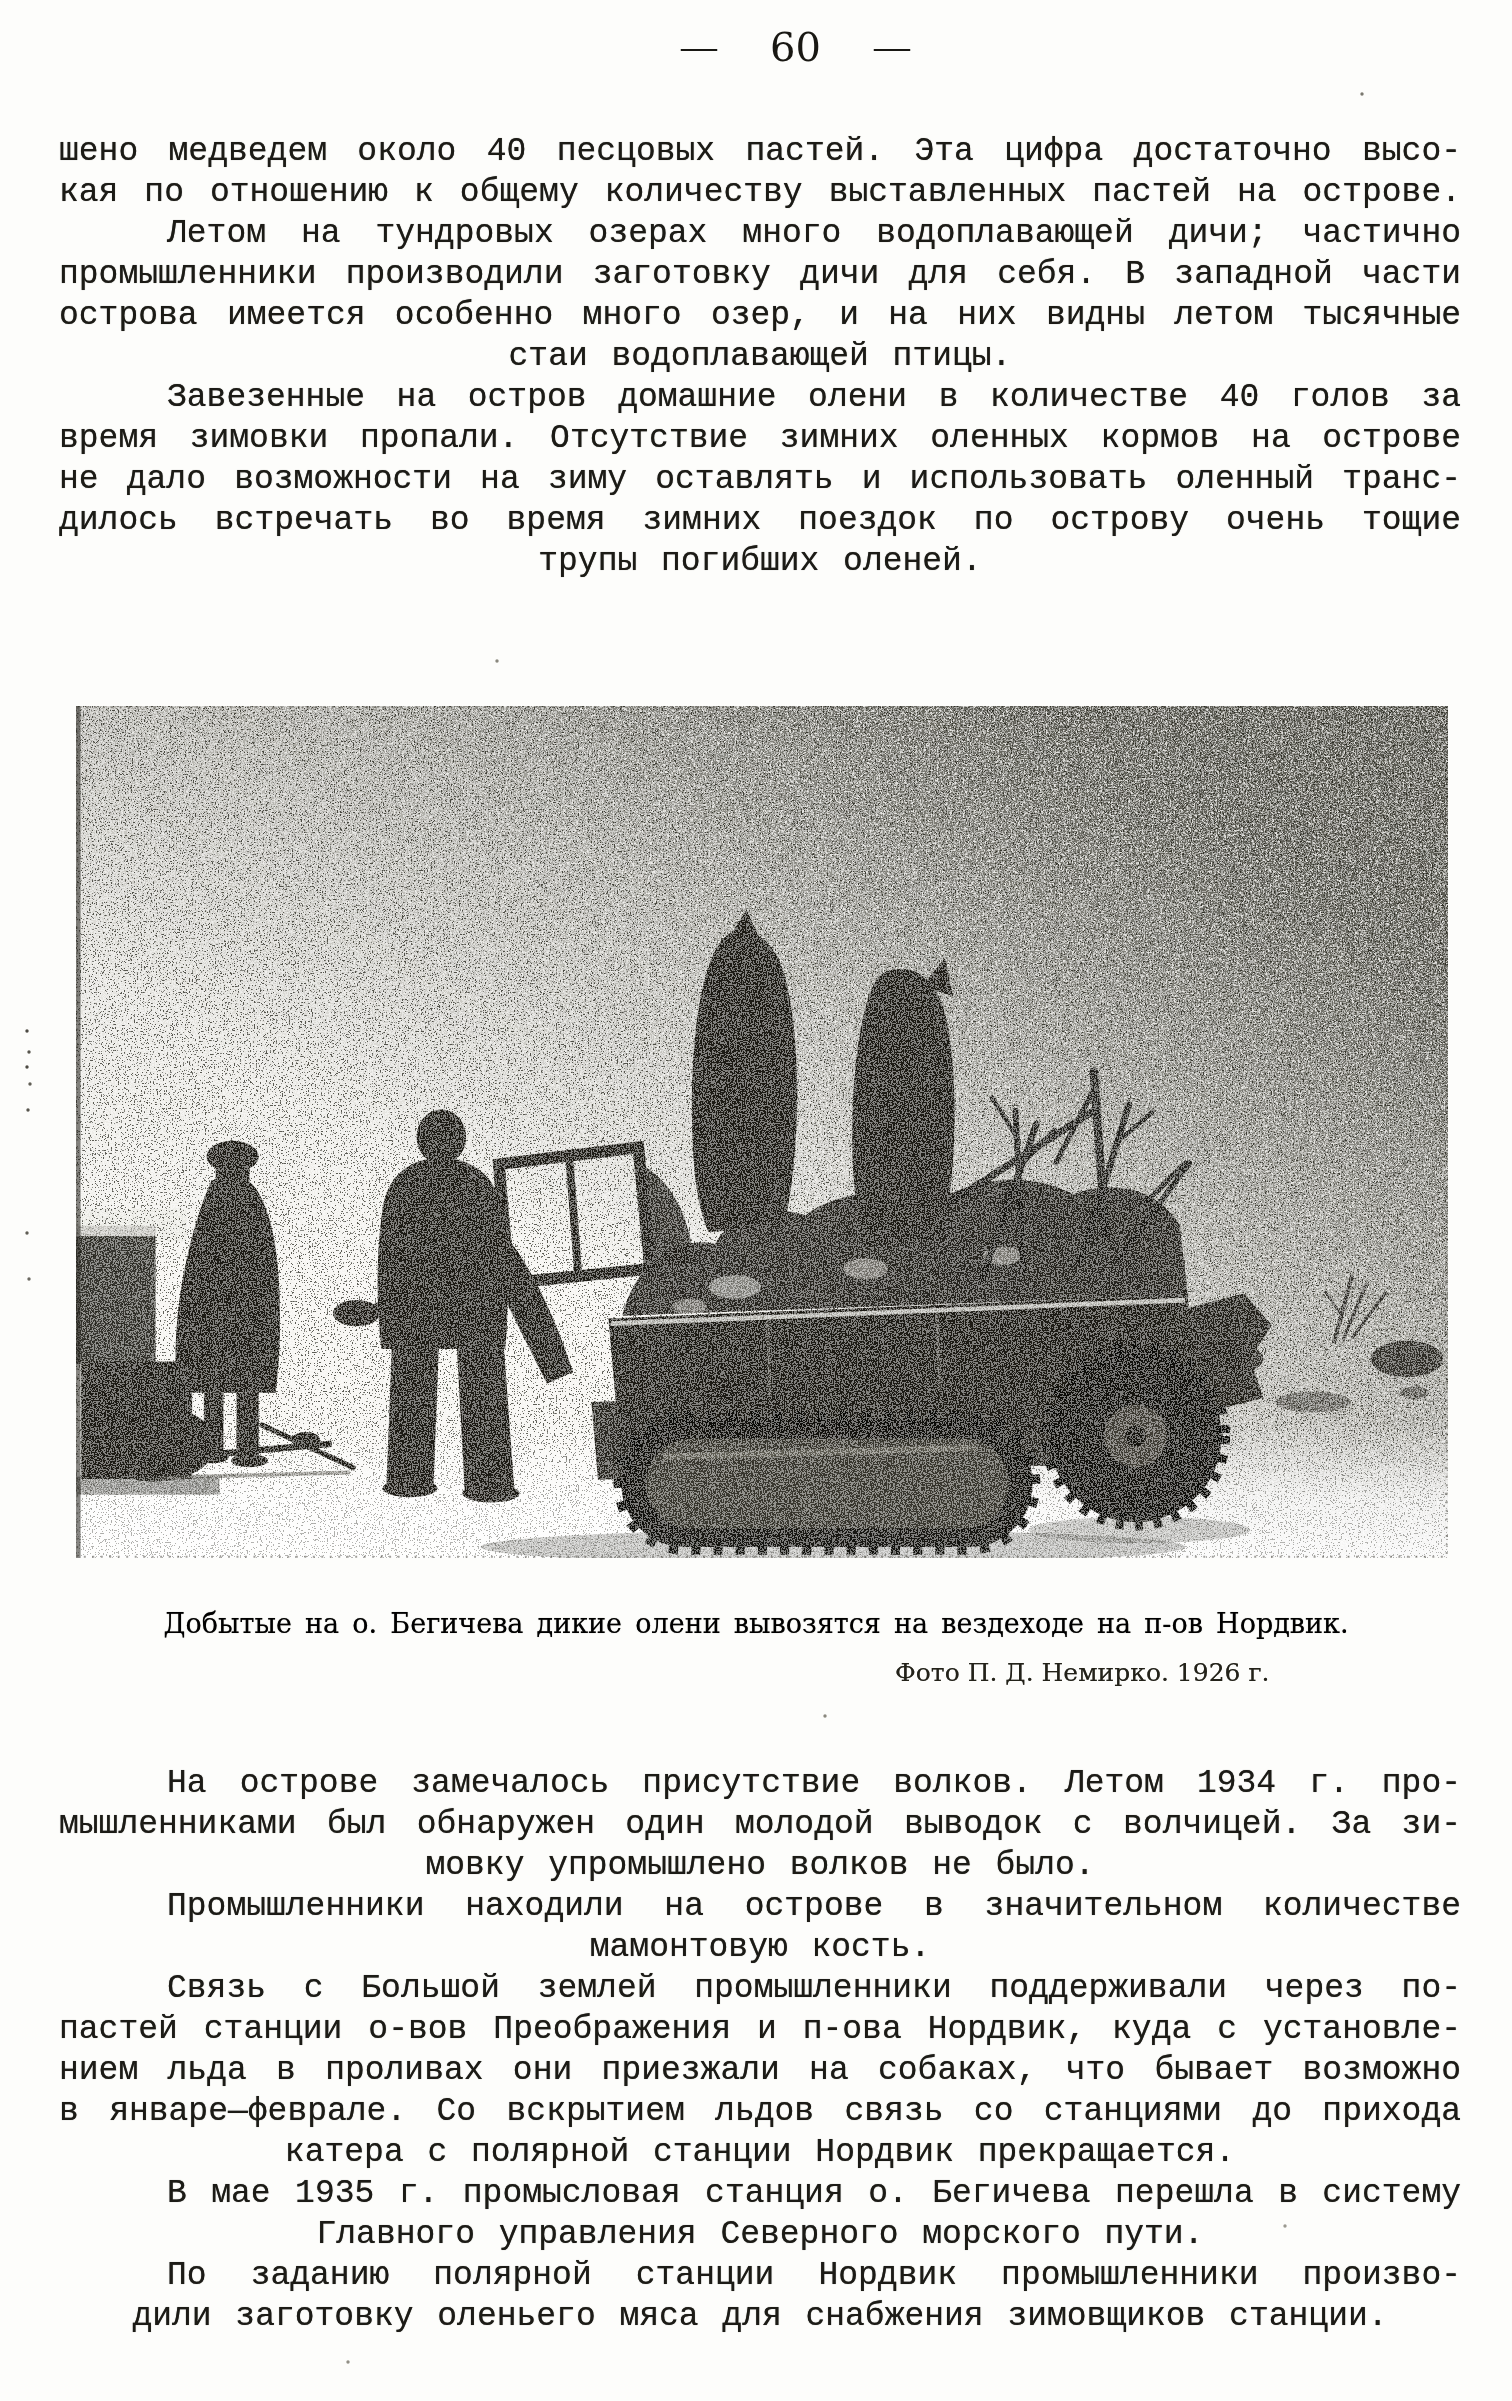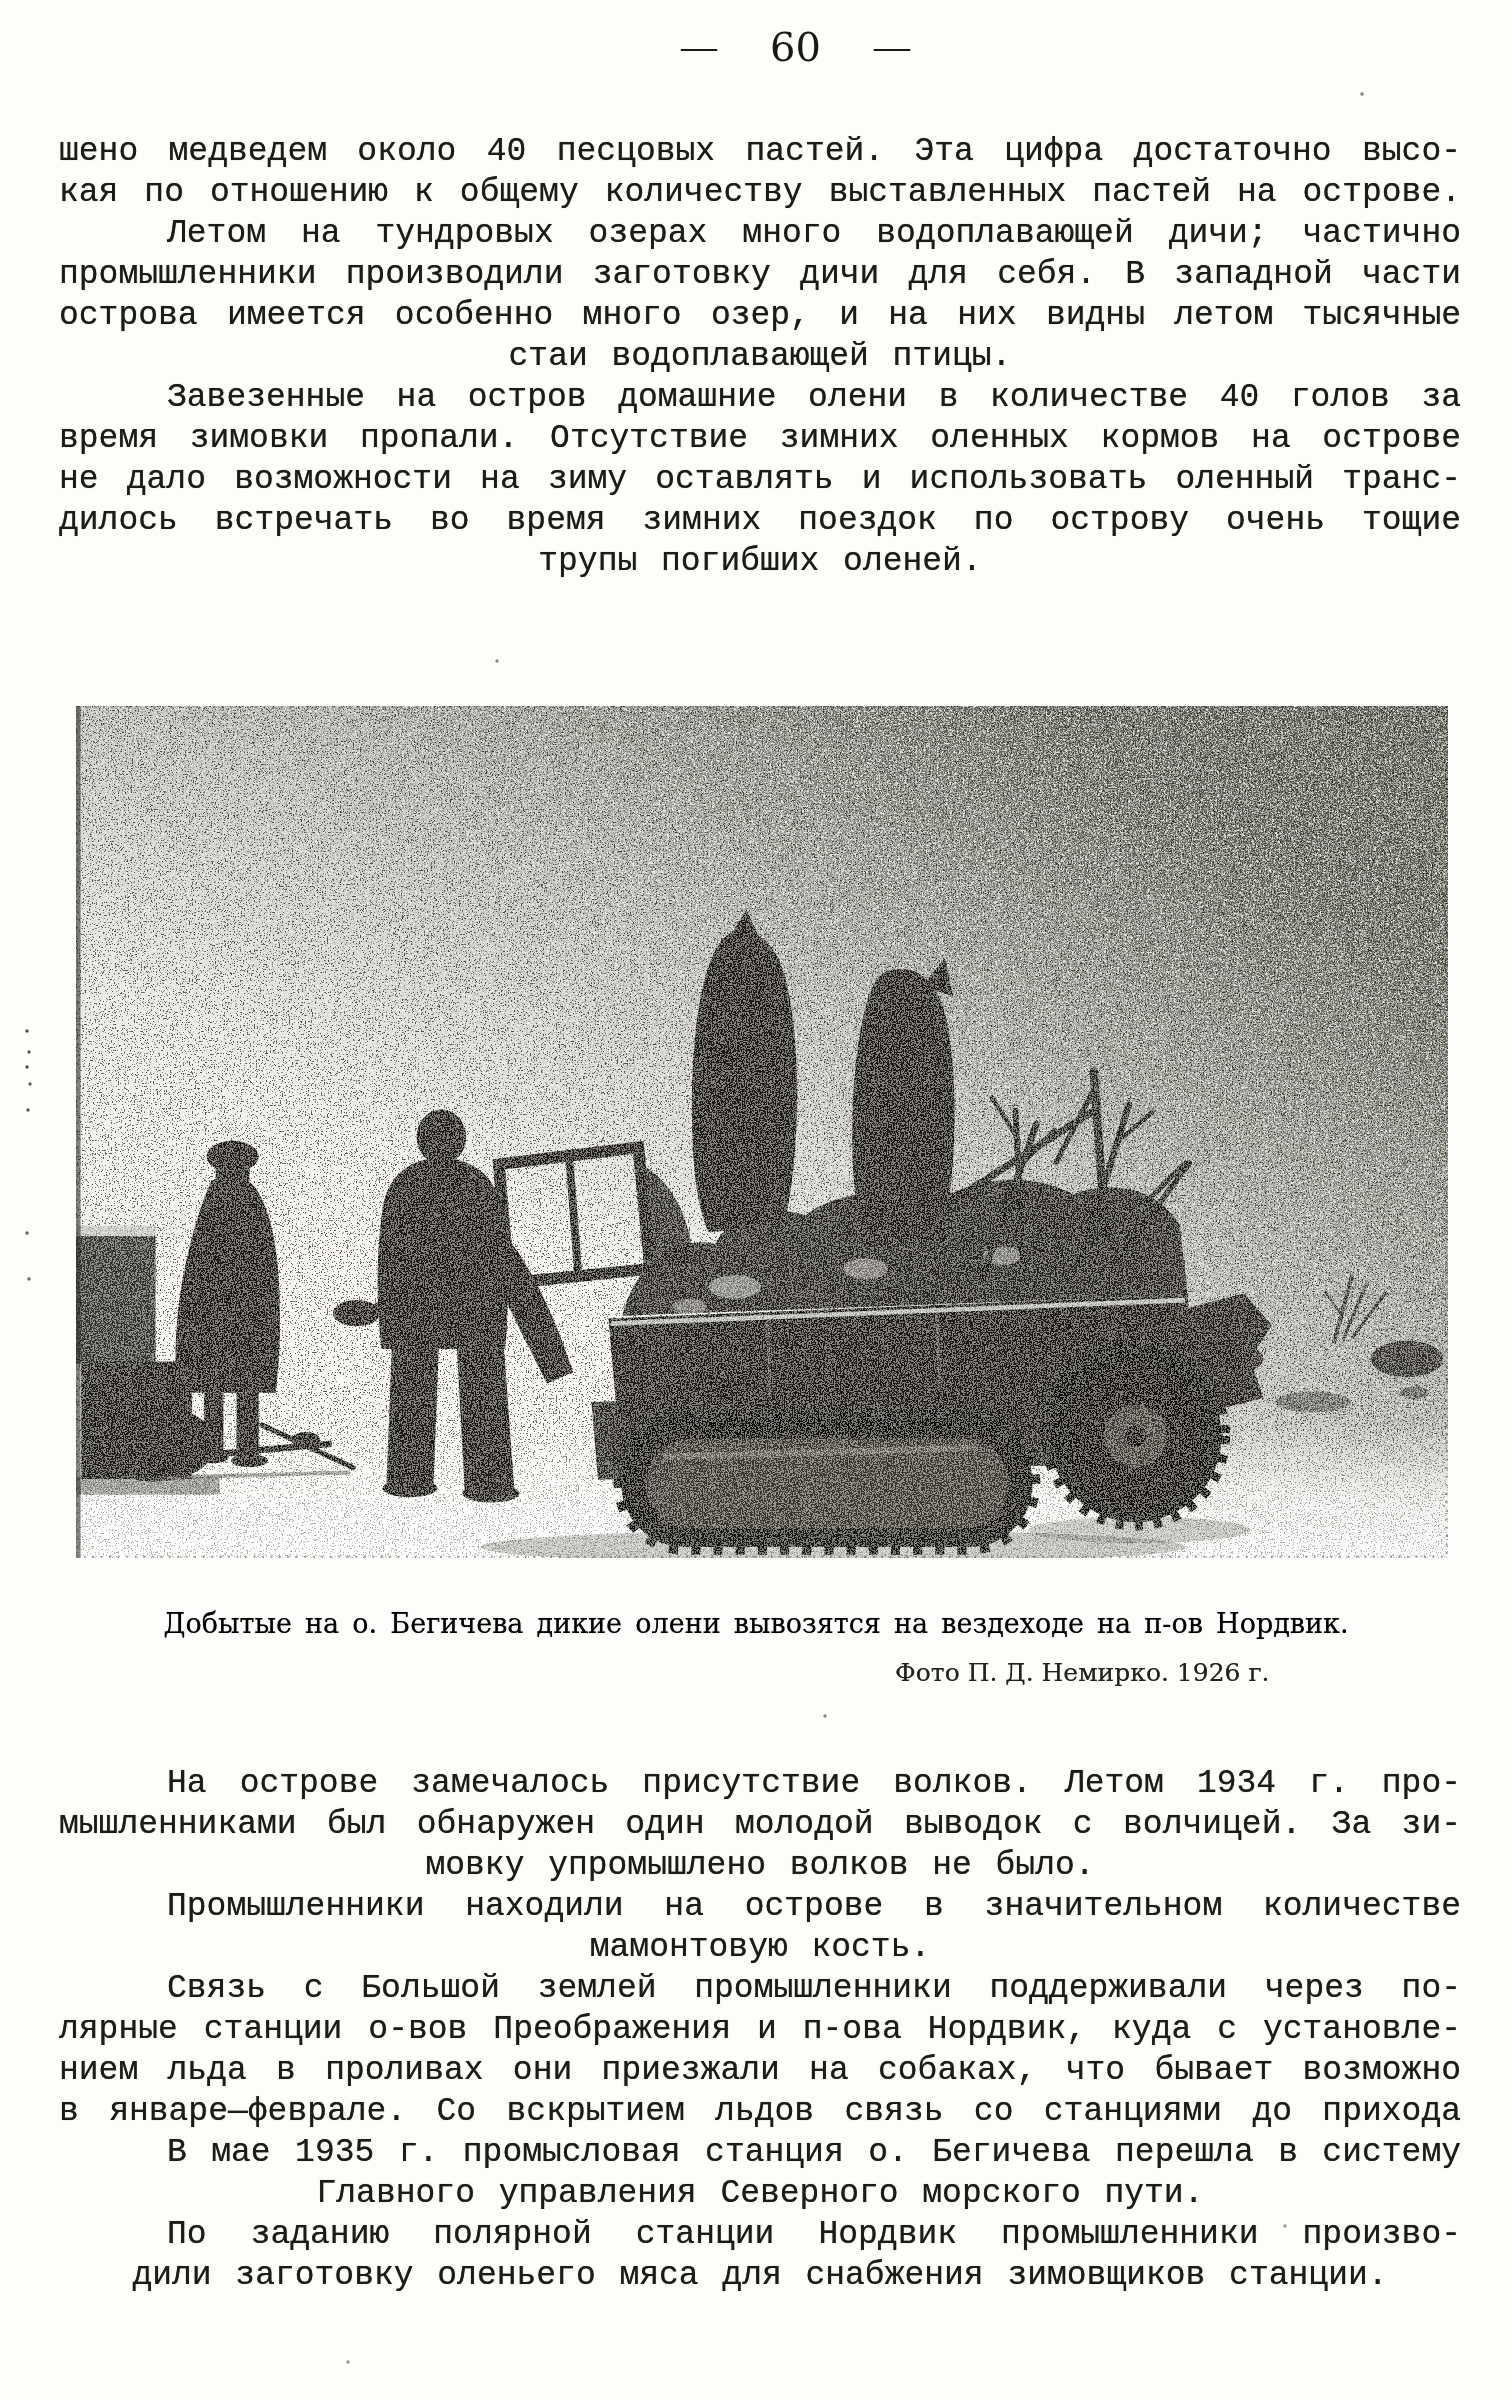--- a/index.html
+++ b/index.html
@@ -286,23 +286,24 @@
   <div class="caption">Добытые на о. Бегичева дикие олени вывозятся на вездеходе на п-ов Нордвик.</div>
   <div class="credit">Фото П. Д. Немирко. 1926 г.</div>
 
   <div class="tblock bottom">
       <div class="line ind jst">На острове замечалось присутствие волков. Летом 1934 г. про-</div>
       <div class="line jst">мышленниками был обнаружен один молодой выводок с волчицей. За зи-</div>
       <div class="line">мовку упромышлено волков не было.</div>
       <div class="line ind jst">Промышленники находили на острове в значительном количестве</div>
       <div class="line">мамонтовую кость.</div>
       <div class="line ind jst">Связь с Большой землей промышленники поддерживали через по-</div>
-      <div class="line jst">лярные станции о-вов Преображения и п-ова Нордвик, куда с установле-</div>
+      <div class="line jst">пастей станции о-вов Преображения и п-ова Нордвик, куда с установле-</div>
       <div class="line jst">нием льда в проливах они приезжали на собаках, что бывает возможно</div>
       <div class="line jst">в январе—феврале. Со вскрытием льдов связь со станциями до прихода</div>
+      <div class="line">катера с полярной станции Нордвик прекращается.</div>
       <div class="line ind jst">В мае 1935 г. промысловая станция о. Бегичева перешла в систему</div>
       <div class="line">Главного управления Северного морского пути.</div>
       <div class="line ind jst">По заданию полярной станции Нордвик промышленники произво-</div>
       <div class="line">дили заготовку оленьего мяса для снабжения зимовщиков станции.</div>
     </div>
 
   <div class="specks"></div>
 </div>
 
 

